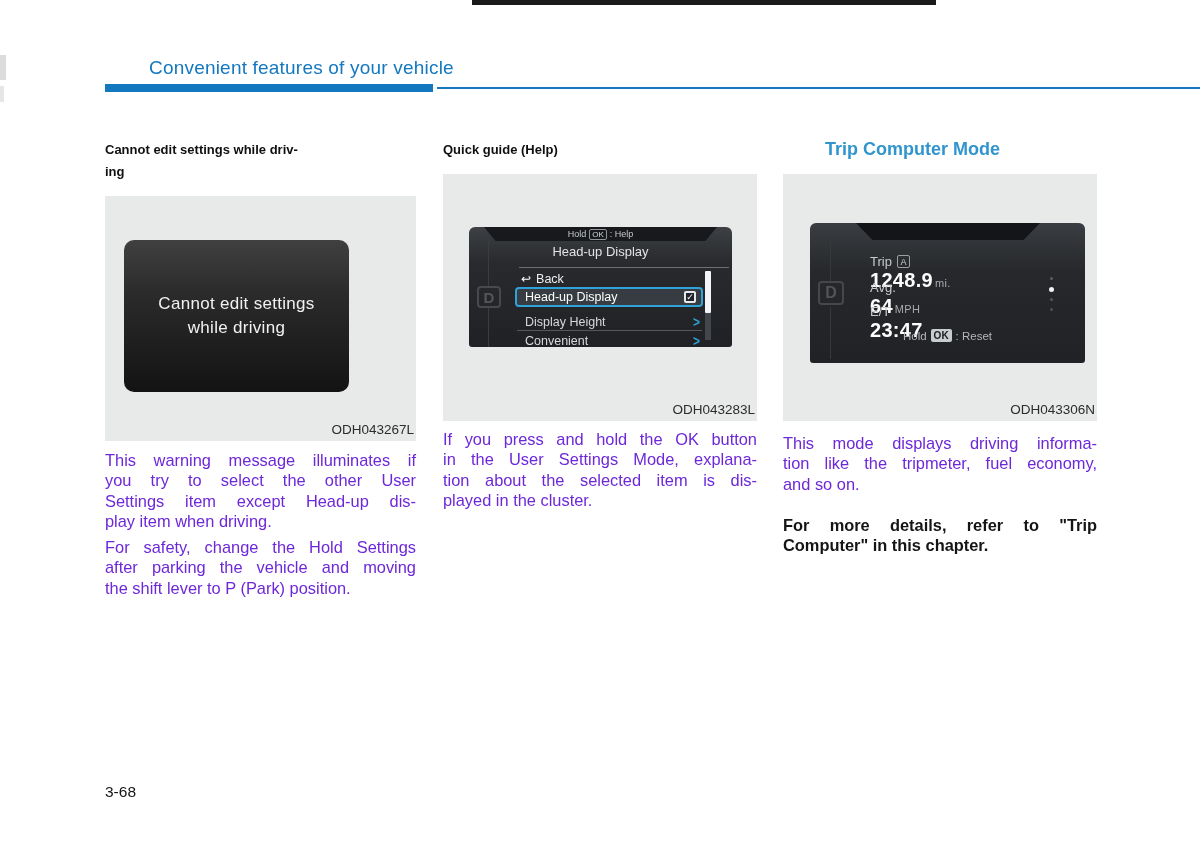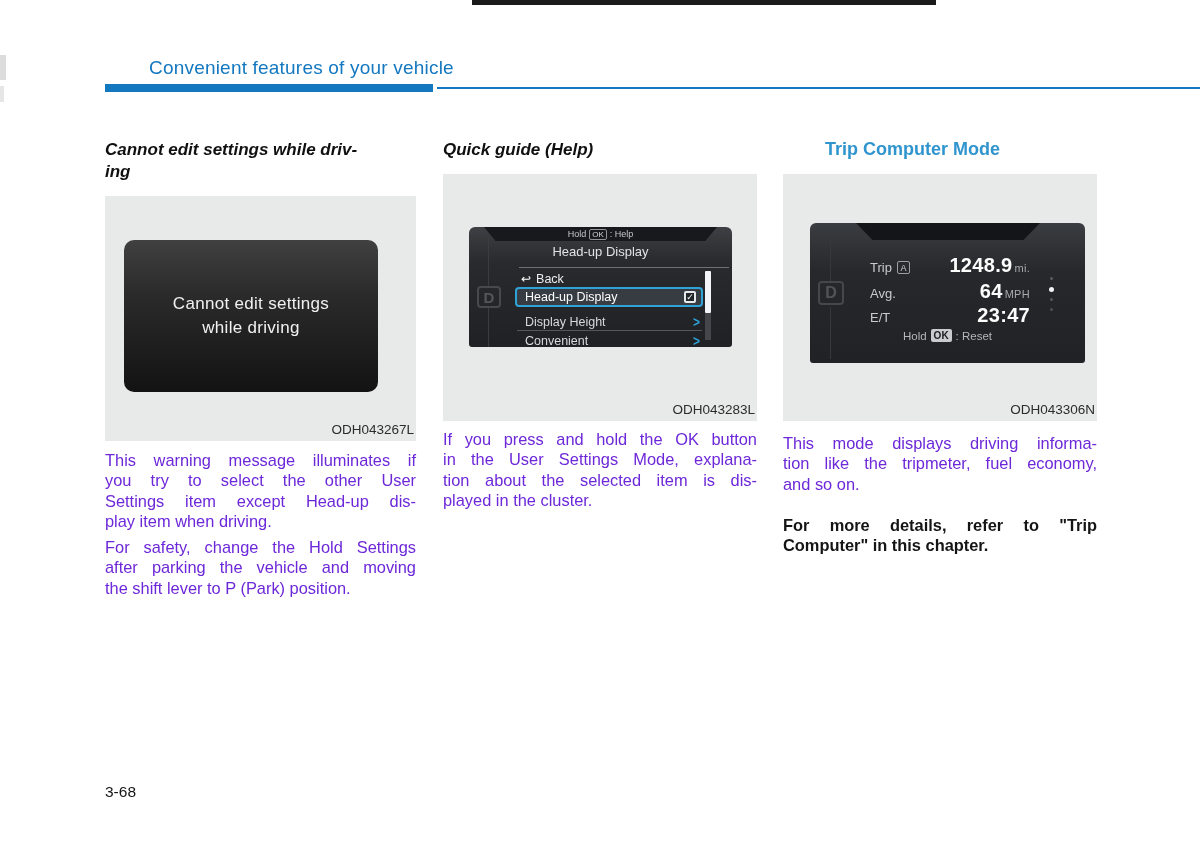--- a/index.html
+++ b/index.html
@@ -16,32 +16,32 @@
   .hdr-thick{position:absolute;left:105px;top:84px;width:328px;height:8px;background:#1478c0;}
   .hdr-thin{position:absolute;left:437px;top:87px;width:763px;height:2px;background:#1478c0;}
 
   
   .col{position:absolute;top:0;height:861px;}
   .col1{left:105px;width:311px;}
   .col2{left:443px;width:314px;}
   .col3{left:783px;width:314px;}
 
   .h2{position:absolute;top:139px;left:0;right:0;margin:0;
-      font-style:italic;font-weight:bold;font-size:17px;line-height:21.5px;color:#101010;}
+      font-weight:bold;font-size:13px;line-height:21.5px;color:#101010;}
   .col3 .h2{font-style:normal;font-size:18px;color:#3095ce;margin-left:42px;}
 
   
   .fig{position:absolute;left:0;right:0;margin:0;background:#e8e9e9;}
   .fig1{top:196px;height:245px;}
   .fig2{top:174px;height:247px;}
   .fig3{top:174px;height:247px;}
   .figcap{position:absolute;right:2px;bottom:4px;font-size:13.5px;color:#2c2c2c;}
 
   
-  .warn-box{position:absolute;left:19px;top:44px;width:254px;height:152px;border-radius:10px;
+  .warn-box{position:absolute;left:19px;top:44px;width:225px;height:152px;border-radius:10px;
             background:linear-gradient(180deg,#404040 0%,#2b2b2b 35%,#131313 100%);
             display:flex;align-items:center;justify-content:center;}
   .warn-text{font-size:17px;line-height:24px;color:#f1f1f1;letter-spacing:.3px;}
   .warn-text .line{text-align:center;}
 
   
   .cluster{position:absolute;left:26px;top:53px;width:263px;height:120px;
            border-radius:6px 6px 3px 3px;color:#e6e8ea;
            background:linear-gradient(180deg,#3d4044 0%,#282a2d 30%,#1f2124 100%);}
   .c-topbar{position:absolute;left:15px;top:0;width:233px;height:14px;background:#17191c;
@@ -78,21 +78,21 @@
   .c-dline-a{position:absolute;left:19px;top:12px;width:1px;height:47px;background:#3a3d40;}
   .c-dline-b{position:absolute;left:19px;top:81px;width:1px;height:39px;background:#3a3d40;}
 
   
   .trip{position:absolute;left:27px;top:49px;width:275px;height:140px;
         border-radius:6px 6px 3px 3px;color:#e6e8ea;
         background:linear-gradient(180deg,#3a3d41 0%,#26282b 35%,#202225 100%);}
   .t-notch{position:absolute;left:46px;top:0;width:184px;height:17px;background:#131518;
            clip-path:polygon(0 0,100% 0,91% 100%,9% 100%);}
   .t-row{position:absolute;left:60px;right:55px;height:20px;
-         display:flex;align-items:baseline;justify-content:space-between;}
+         display:flex;align-items:baseline;justify-content:space-between;flex-direction:column;}
   .t-r1{top:31px;} .t-r2{top:57px;} .t-r3{top:81px;}
   .t-label{font-size:13px;color:#c8cbcd;display:flex;align-items:center;gap:5px;}
   .t-badge{display:inline-flex;align-items:center;justify-content:center;width:13px;height:13px;
            border:1px solid #9b9fa2;border-radius:2px;font-size:9px;color:#cdd0d2;box-sizing:border-box;}
   .t-value{font-size:20px;font-weight:bold;color:#fdfdfd;letter-spacing:.3px;}
   .t-unit{font-size:11px;font-weight:normal;color:#a7aaad;margin-left:2px;}
   .t-hold{position:absolute;left:0;right:0;top:106px;display:flex;align-items:center;
           justify-content:center;gap:4px;font-size:11.5px;color:#b4b7b9;}
   .t-ok{display:inline-block;background:#c9ccce;color:#191b1d;font-size:10px;font-weight:bold;
         border-radius:2px;padding:1px 3px;line-height:11px;}

